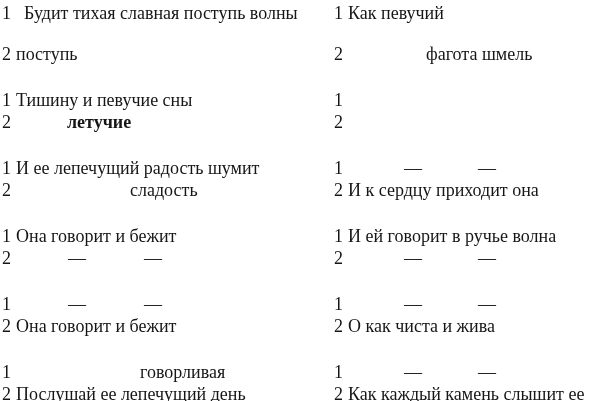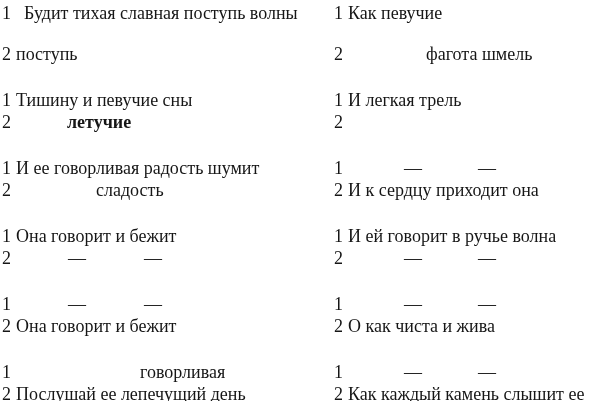--- a/index.html
+++ b/index.html
@@ -48,26 +48,26 @@
       <div class="line line2">
         <span class="num">2</span>
         <span class="txt" style="margin-left: 51px; font-weight: bold;">летучие</span>
         <span class="txt"></span>
       </div>
     </div>
 
     <div class="pair">
       <div class="line line1">
         <span class="num">1</span>
-        <span class="txt" style="margin-left: 0px;">И ее говорливая радость шумит</span>
+        <span class="txt" style="margin-left: 0px;">И ее лепечущий радость шумит</span>
         <span class="txt"></span>
       </div>
       <div class="line line2">
         <span class="num">2</span>
-        <span class="txt" style="margin-left: 80px; text-align: right;">сладость</span>
+        <span class="txt" style="margin-left: 114px; text-align: right;">сладость</span>
         <span class="txt"></span>
       </div>
     </div>
 
     <div class="pair">
       <div class="line line1">
         <span class="num">1</span>
         <span class="txt" style="margin-left: 0px;">Она говорит и бежит</span>
         <span class="txt"></span>
       </div>
@@ -104,34 +104,33 @@
       </div>
     </div>
 
   </div>
 
   <div class="col col-right">
 
     <div class="pair first inner-gap">
       <div class="line line1">
         <span class="num">1</span>
-        <span class="txt" style="margin-left: 0px;">Как певучие</span>
+        <span class="txt" style="margin-left: 0px;">Как певучий</span>
         <span class="txt"></span>
       </div>
       <div class="line line2">
         <span class="num">2</span>
         <span class="txt" style="margin-left: 78px;">фагота шмель</span>
         <span class="txt"></span>
       </div>
     </div>
 
     <div class="pair">
       <div class="line line1">
         <span class="num">1</span>
-        <span class="txt" style="margin-left: 0px;">И легкая трель</span>
         <span class="txt"></span>
       </div>
       <div class="line line2">
         <span class="num">2</span>
         <span class="txt"></span>
       </div>
     </div>
 
     <div class="pair">
       <div class="line line1">

